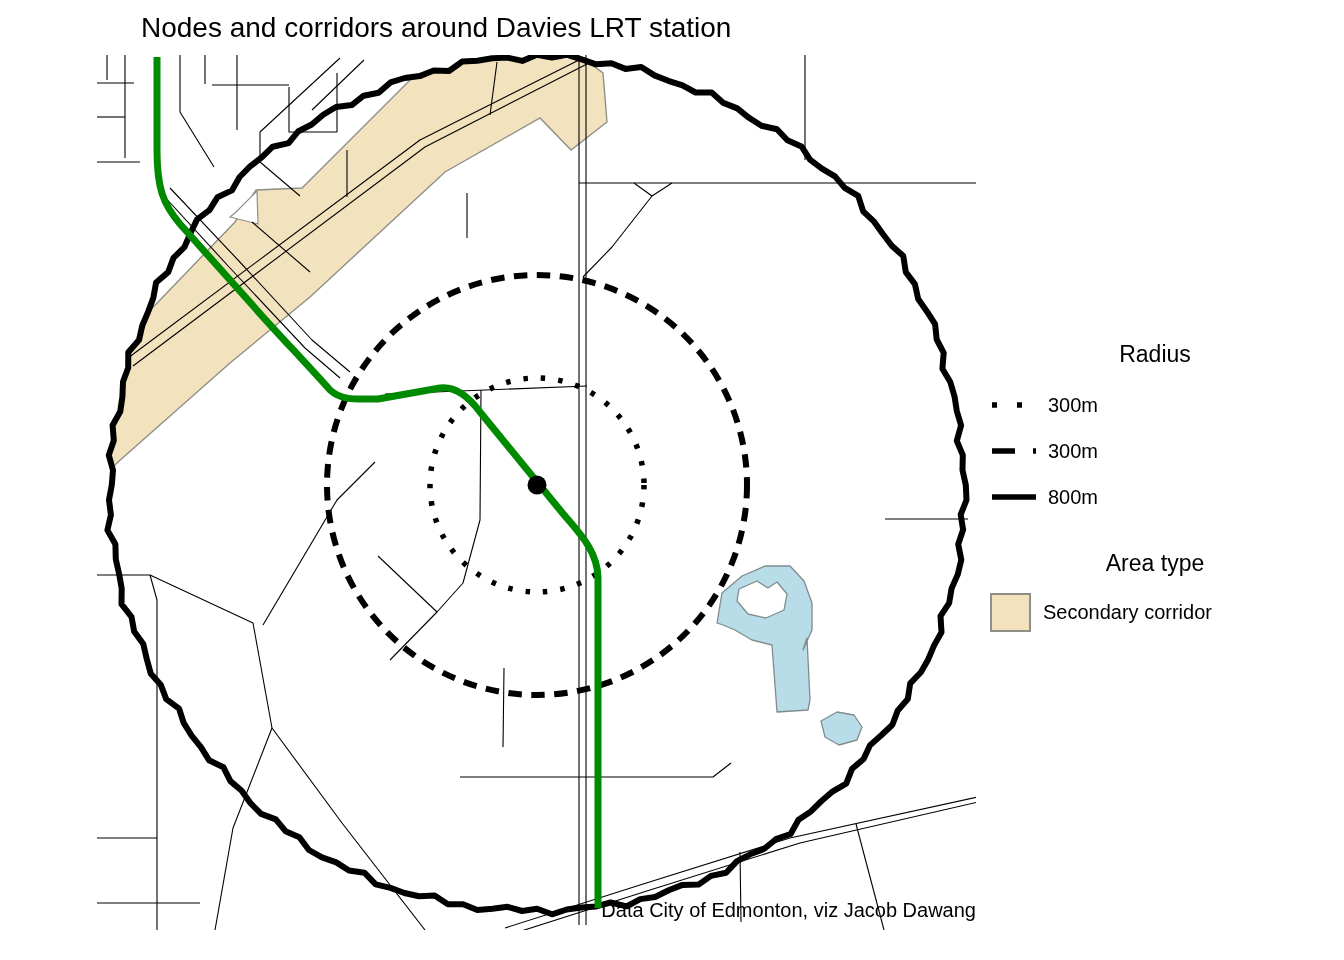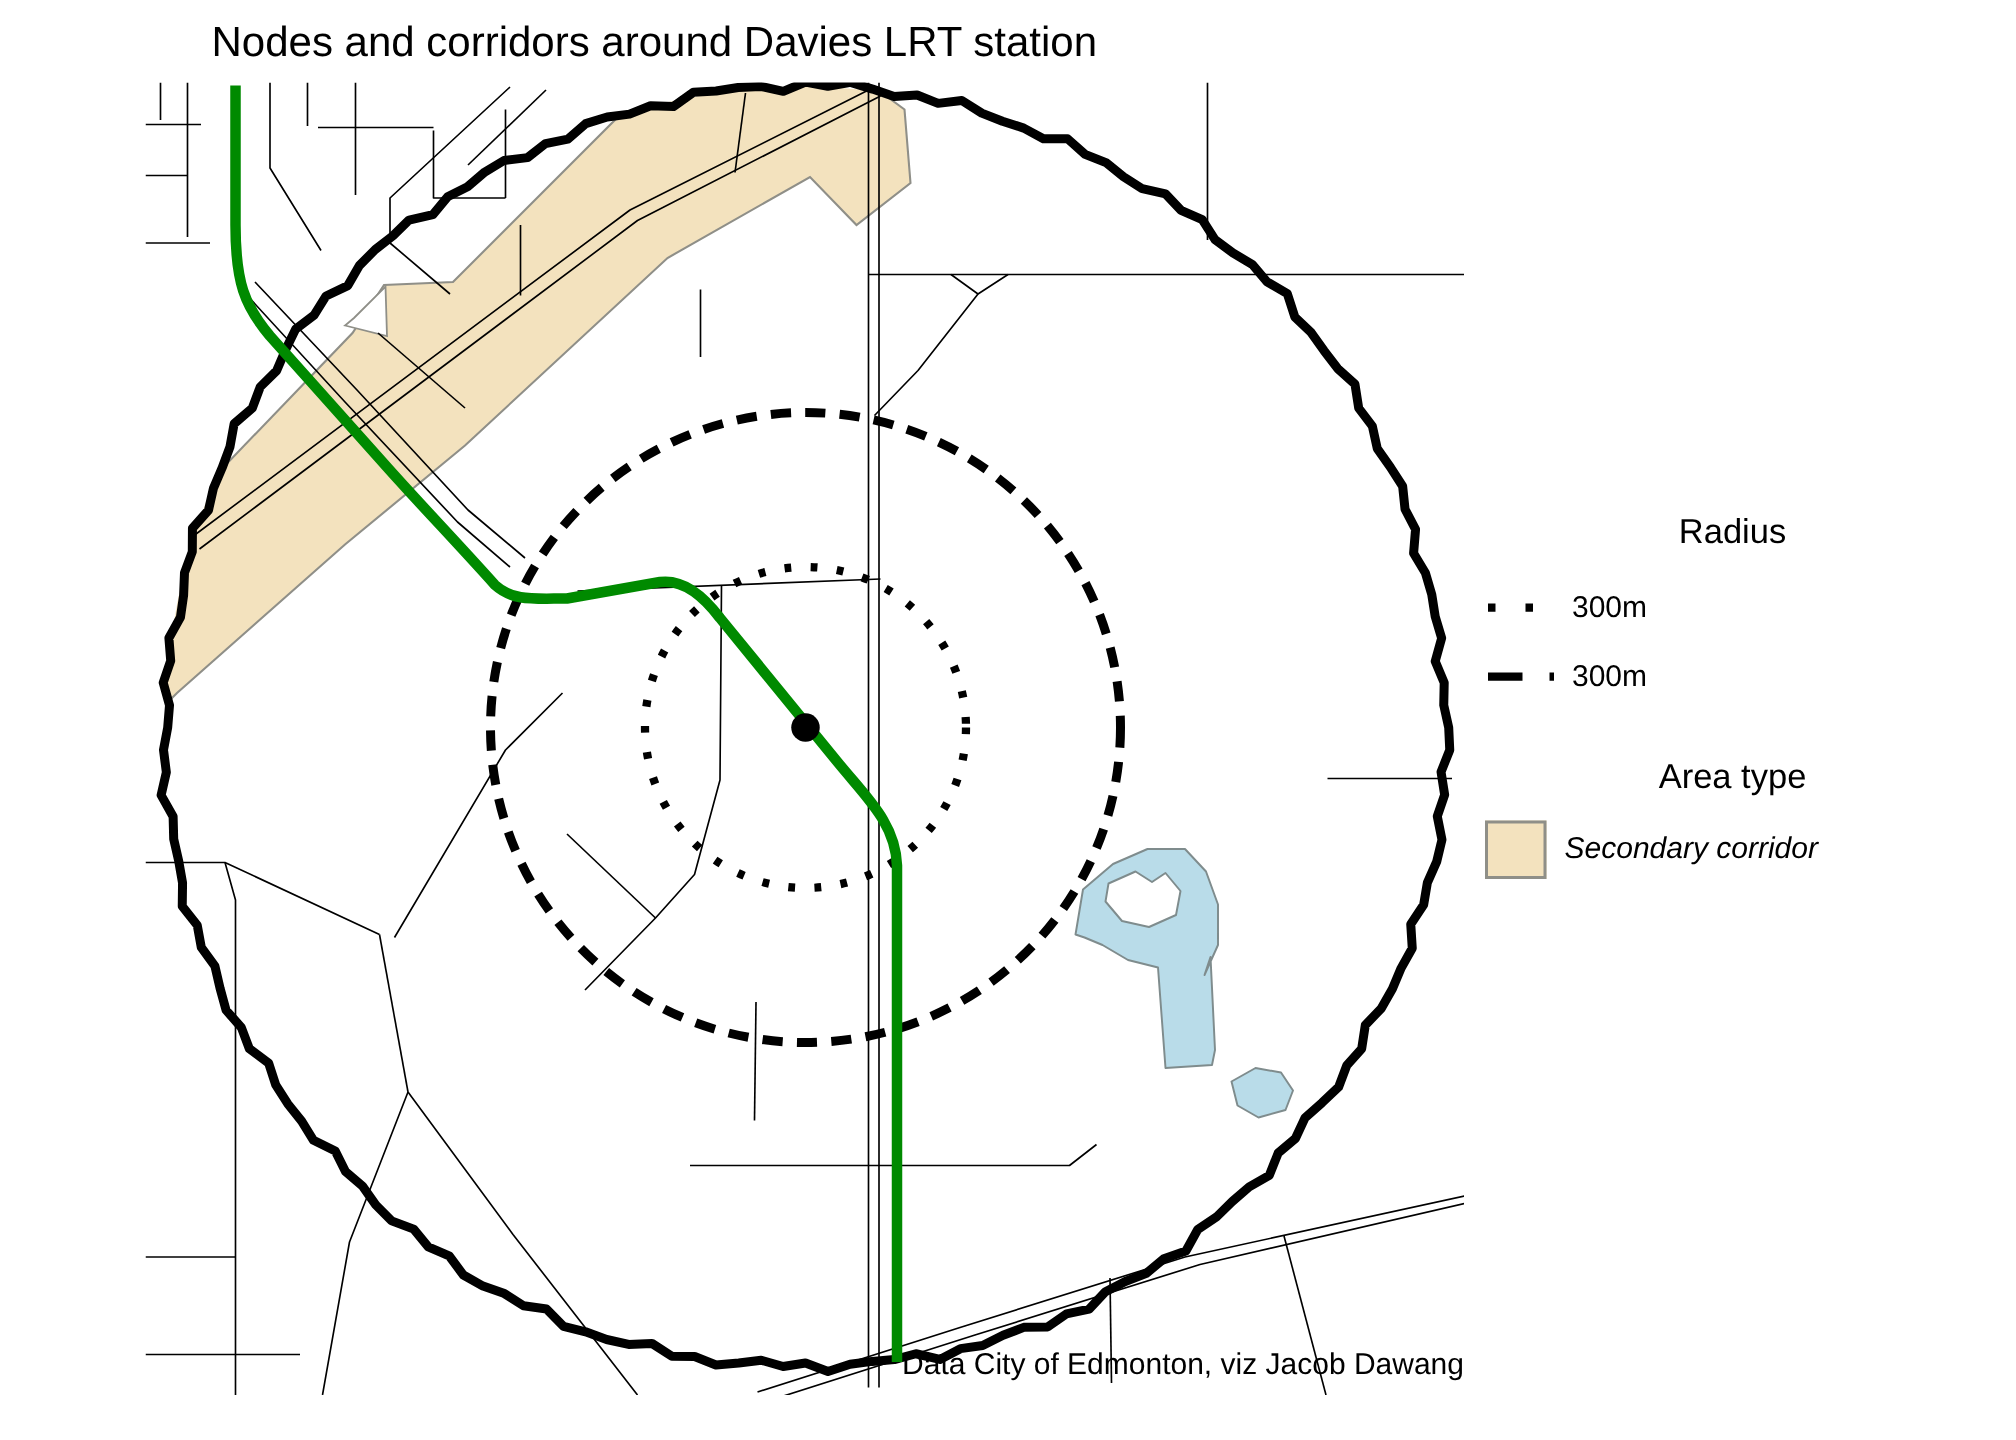--- a/index.html
+++ b/index.html
@@ -9,21 +9,21 @@
   .title{position:absolute;left:97px;top:12px;font-size:28px;line-height:32px;color:#000;margin-left:44px;}
   .caption{position:absolute;left:500px;top:899px;width:476px;text-align:right;font-size:20px;color:#000;}
   #legend{position:absolute;left:990px;top:341px;width:330px;}
   .legend-title{font-size:23px;margin:0 0 14px 0;text-align:center;}
   .legend-title.area{margin-top:30px;margin-bottom:16px;}
   .legend-row{display:flex;align-items:center;height:46px;}
   .legend-row .key{flex:0 0 48px;margin-right:10px;}
   .legend-row .lab{font-size:20px;}
   .area-row{display:flex;align-items:center;}
   .area-row .swatch{width:41px;height:39px;border:2px solid #8f8f88;margin-right:12px;box-sizing:border-box;}
-  .area-row .lab{font-size:20px;font-style:italic;}
+  .area-row .lab{font-size:20px;}
 </style>
 </head>
 <body>
 
 <div id="stage">
   <svg id="map-svg" width="1344" height="960" viewBox="0 0 1344 960">
       <defs>
         <clipPath id="panel-clip">
           <rect x="97" y="55" width="879" height="875"></rect>
         </clipPath>
@@ -106,20 +106,26 @@
             <line x1="2" y1="6" x2="46" y2="6" stroke="#000000" stroke-width="5.5" stroke-dasharray="5 20"></line>
           </svg>
           <span class="lab">300m</span>
         </div>
         <div class="legend-row">
           <svg width="48" height="12" class="key">
             <line x1="2" y1="6" x2="46" y2="6" stroke="#000000" stroke-width="5.5" stroke-dasharray="23 18"></line>
           </svg>
           <span class="lab">300m</span>
         </div>
+        <div class="legend-row">
+          <svg width="48" height="12" class="key">
+            <line x1="2" y1="6" x2="46" y2="6" stroke="#000000" stroke-width="5.5"></line>
+          </svg>
+          <span class="lab">800m</span>
+        </div>
       </div>
     <div class="legend-title area">Area type</div>
     <div id="area-items">
         <div class="area-row">
           <div class="swatch" style="background: rgb(243, 226, 190); border-color: rgb(143, 143, 136);"></div>
           <span class="lab">Secondary corridor</span>
         </div>
       </div>
   </div>
   <div class="caption">Data City of Edmonton, viz Jacob Dawang</div>

